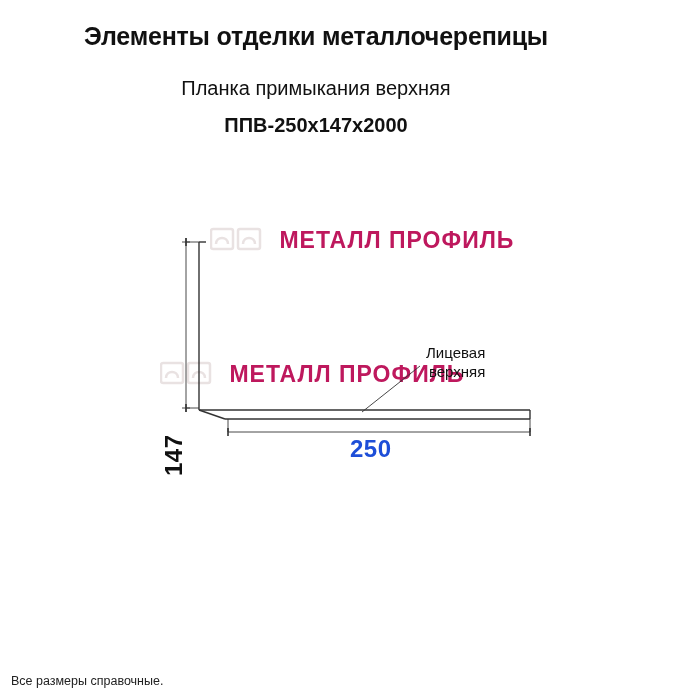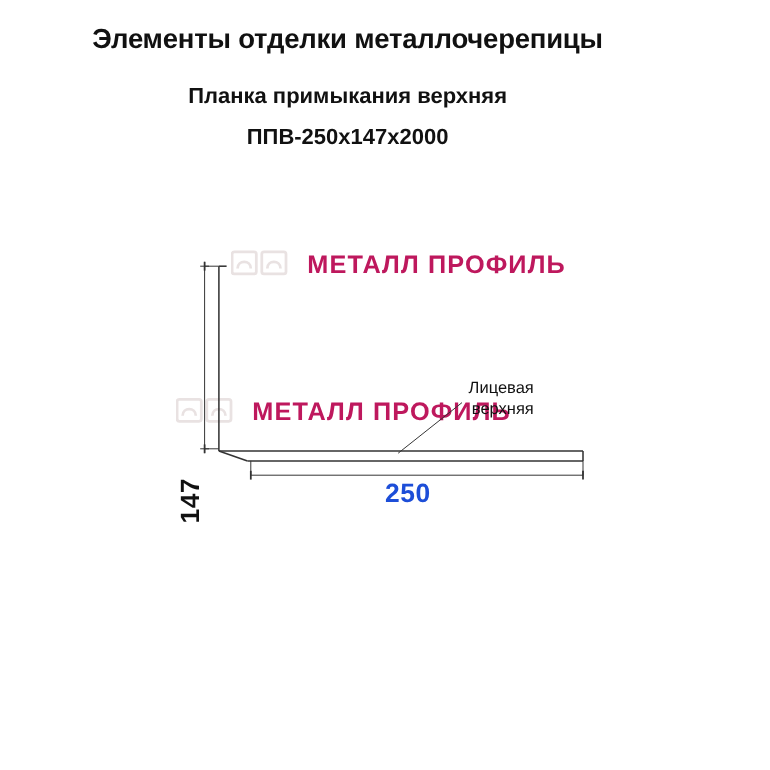--- a/index.html
+++ b/index.html
@@ -30,21 +30,21 @@
   .title-main {
     font-size: 25px;
     font-weight: bold;
     letter-spacing: -0.2px;
     line-height: 1.15;
     color: #111111;
   }
   .title-sub {
     margin-top: 26px;
     font-size: 20px;
-    font-weight: bold;
+    font-weight: normal;
     color: #111111;
   }
   .title-code {
     margin-top: 14px;
     font-size: 20px;
     font-weight: bold;
     color: #111111;
   }
   .drawing {
     position: absolute;
@@ -198,15 +198,16 @@
     <div class="dim-147">147</div>
     <div class="dim-250">250</div>
 
     <div class="label-face">
       <div>Лицевая</div>
       <div>верхняя</div>
     </div>
   </div>
 
   <div class="footnotes">
+    <div>Все размеры справочные.</div>
   </div>
 
 </div>
 
 </body></html>

